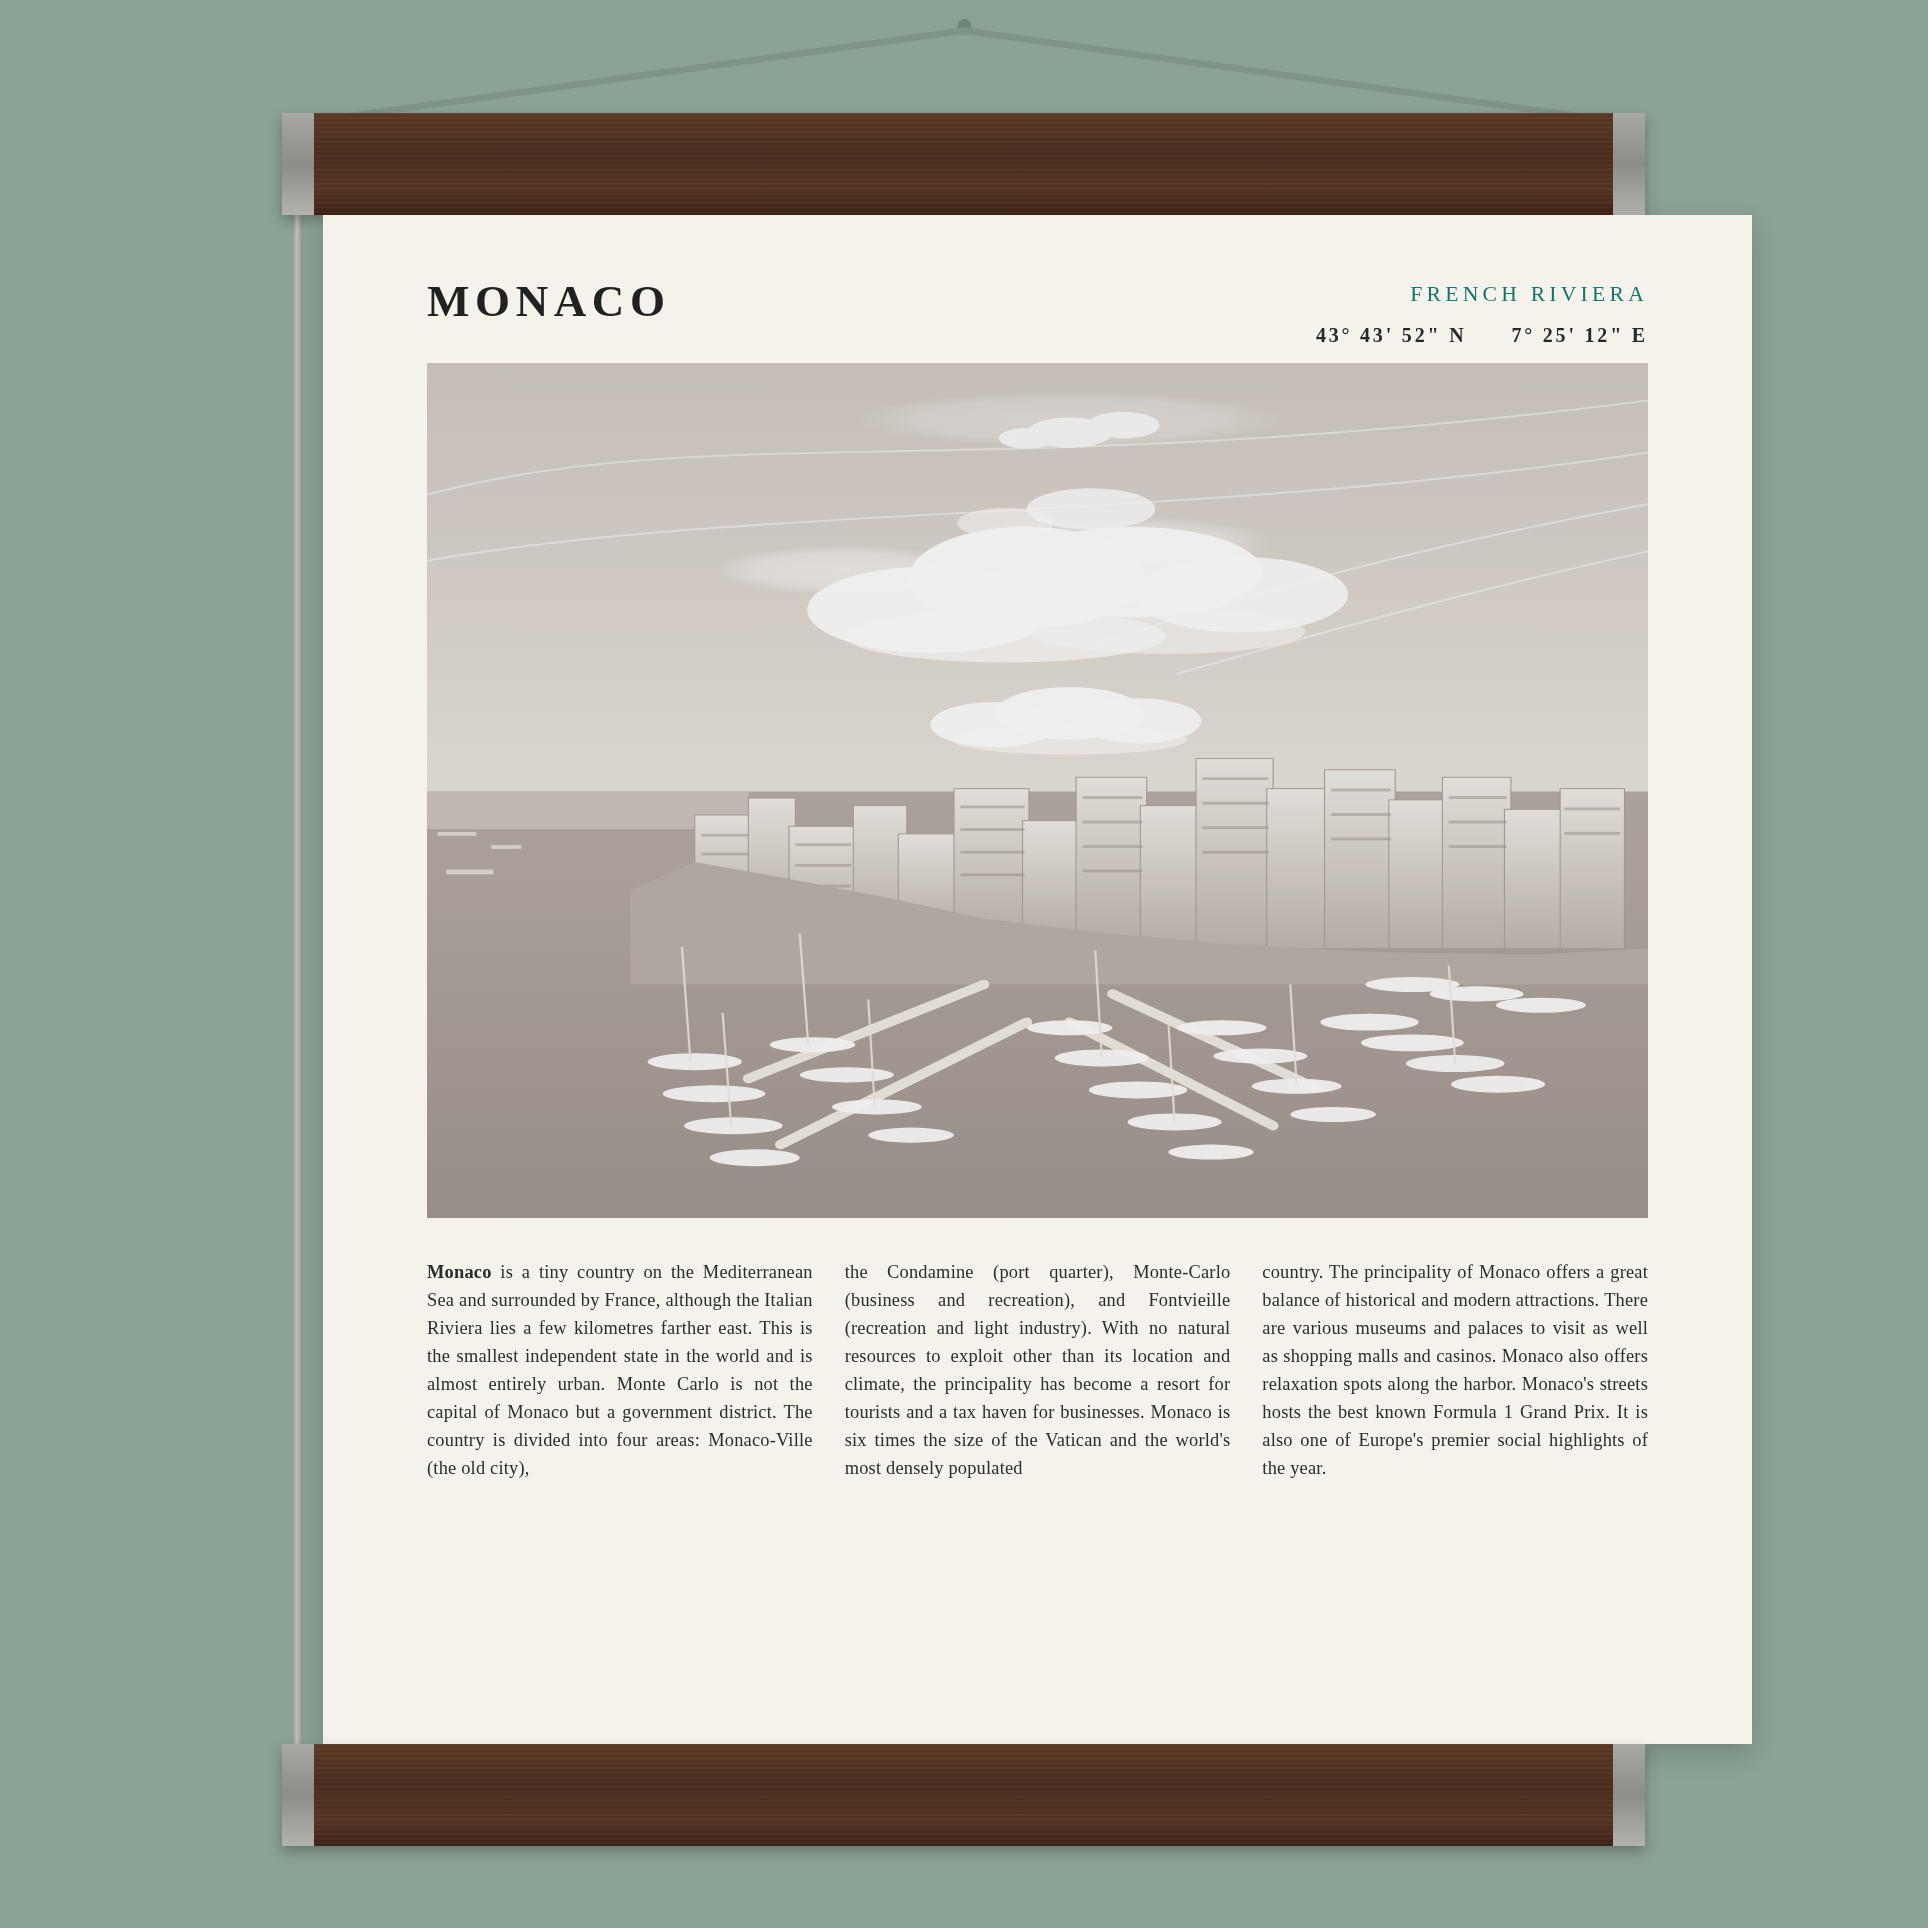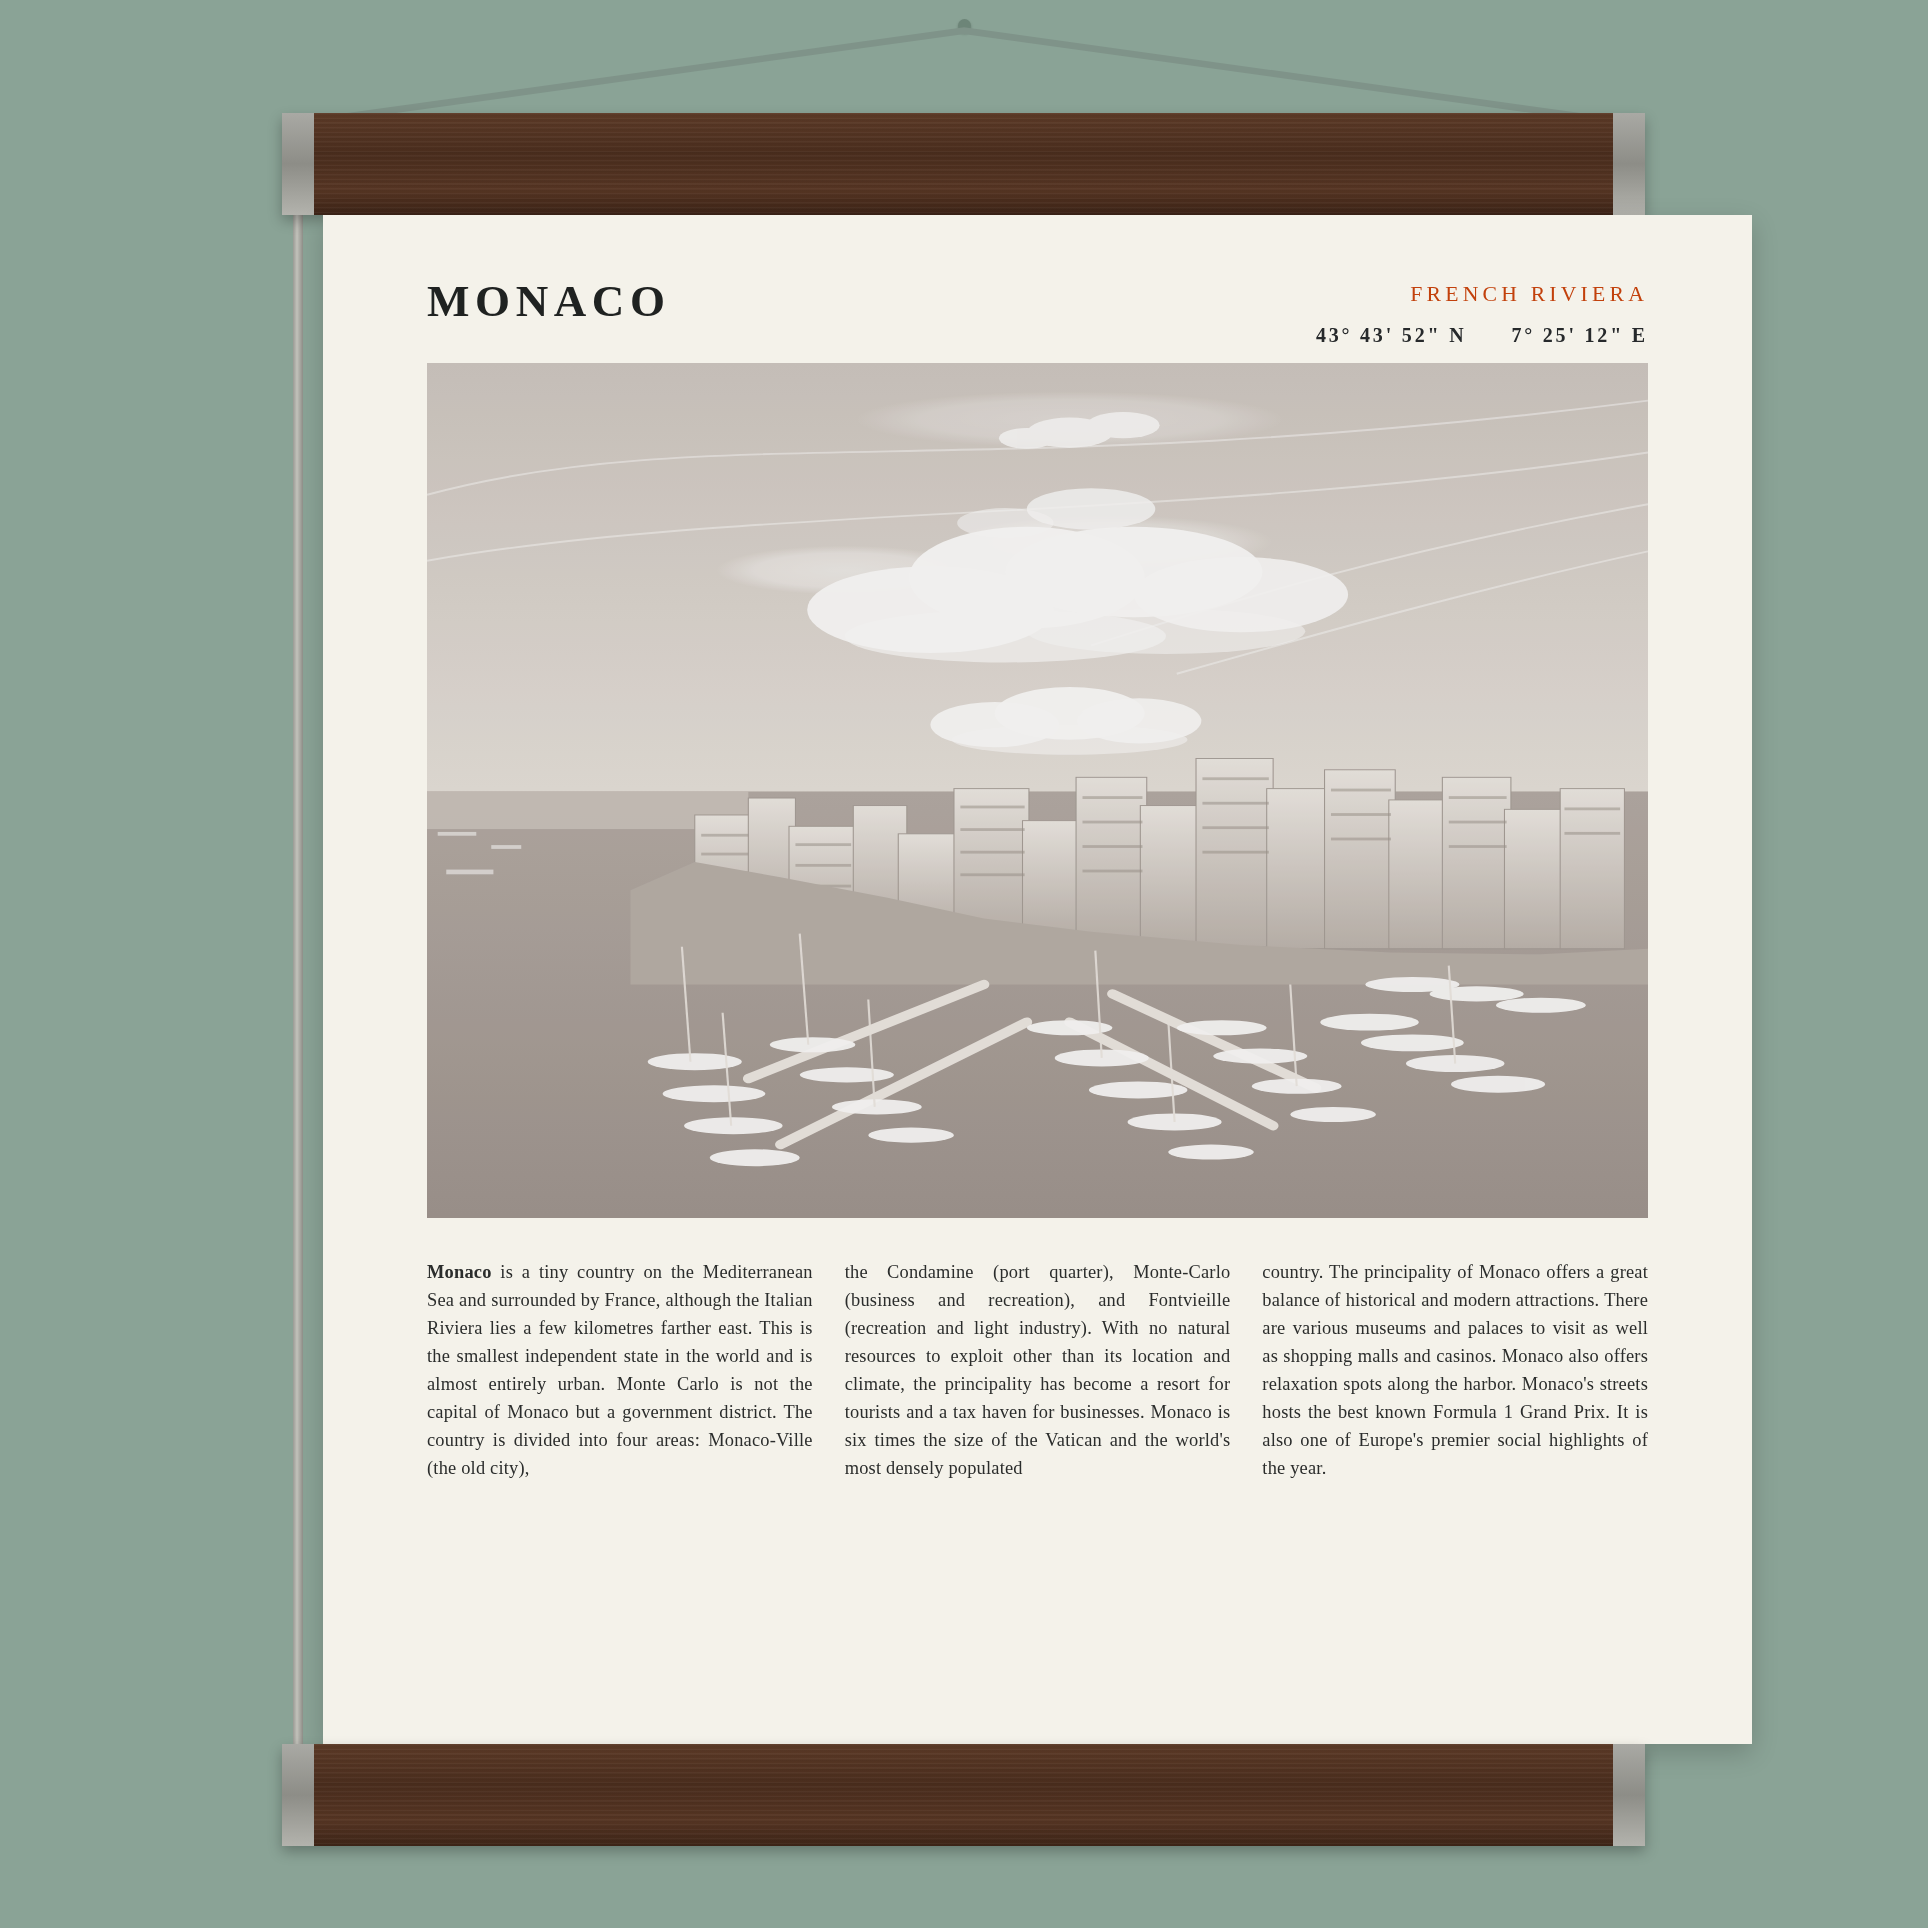--- a/index.html
+++ b/index.html
@@ -118,21 +118,21 @@
     font-size: 45px;
     letter-spacing: 5.6px;
     color: #1f2221;
   }
   .region {
     position: absolute;
     right: 0;
     top: 9.4px;
     font-size: 21.7px;
     letter-spacing: 4.2px;
-    color: #c2410c;
+    color: #0f766e;
     font-family: "Liberation Serif", serif;
     text-align: right;
   }
   .coords {
     position: absolute;
     right: 0;
     top: 51px;
     font-size: 20px;
     font-weight: bold;
     letter-spacing: 2.8px;

